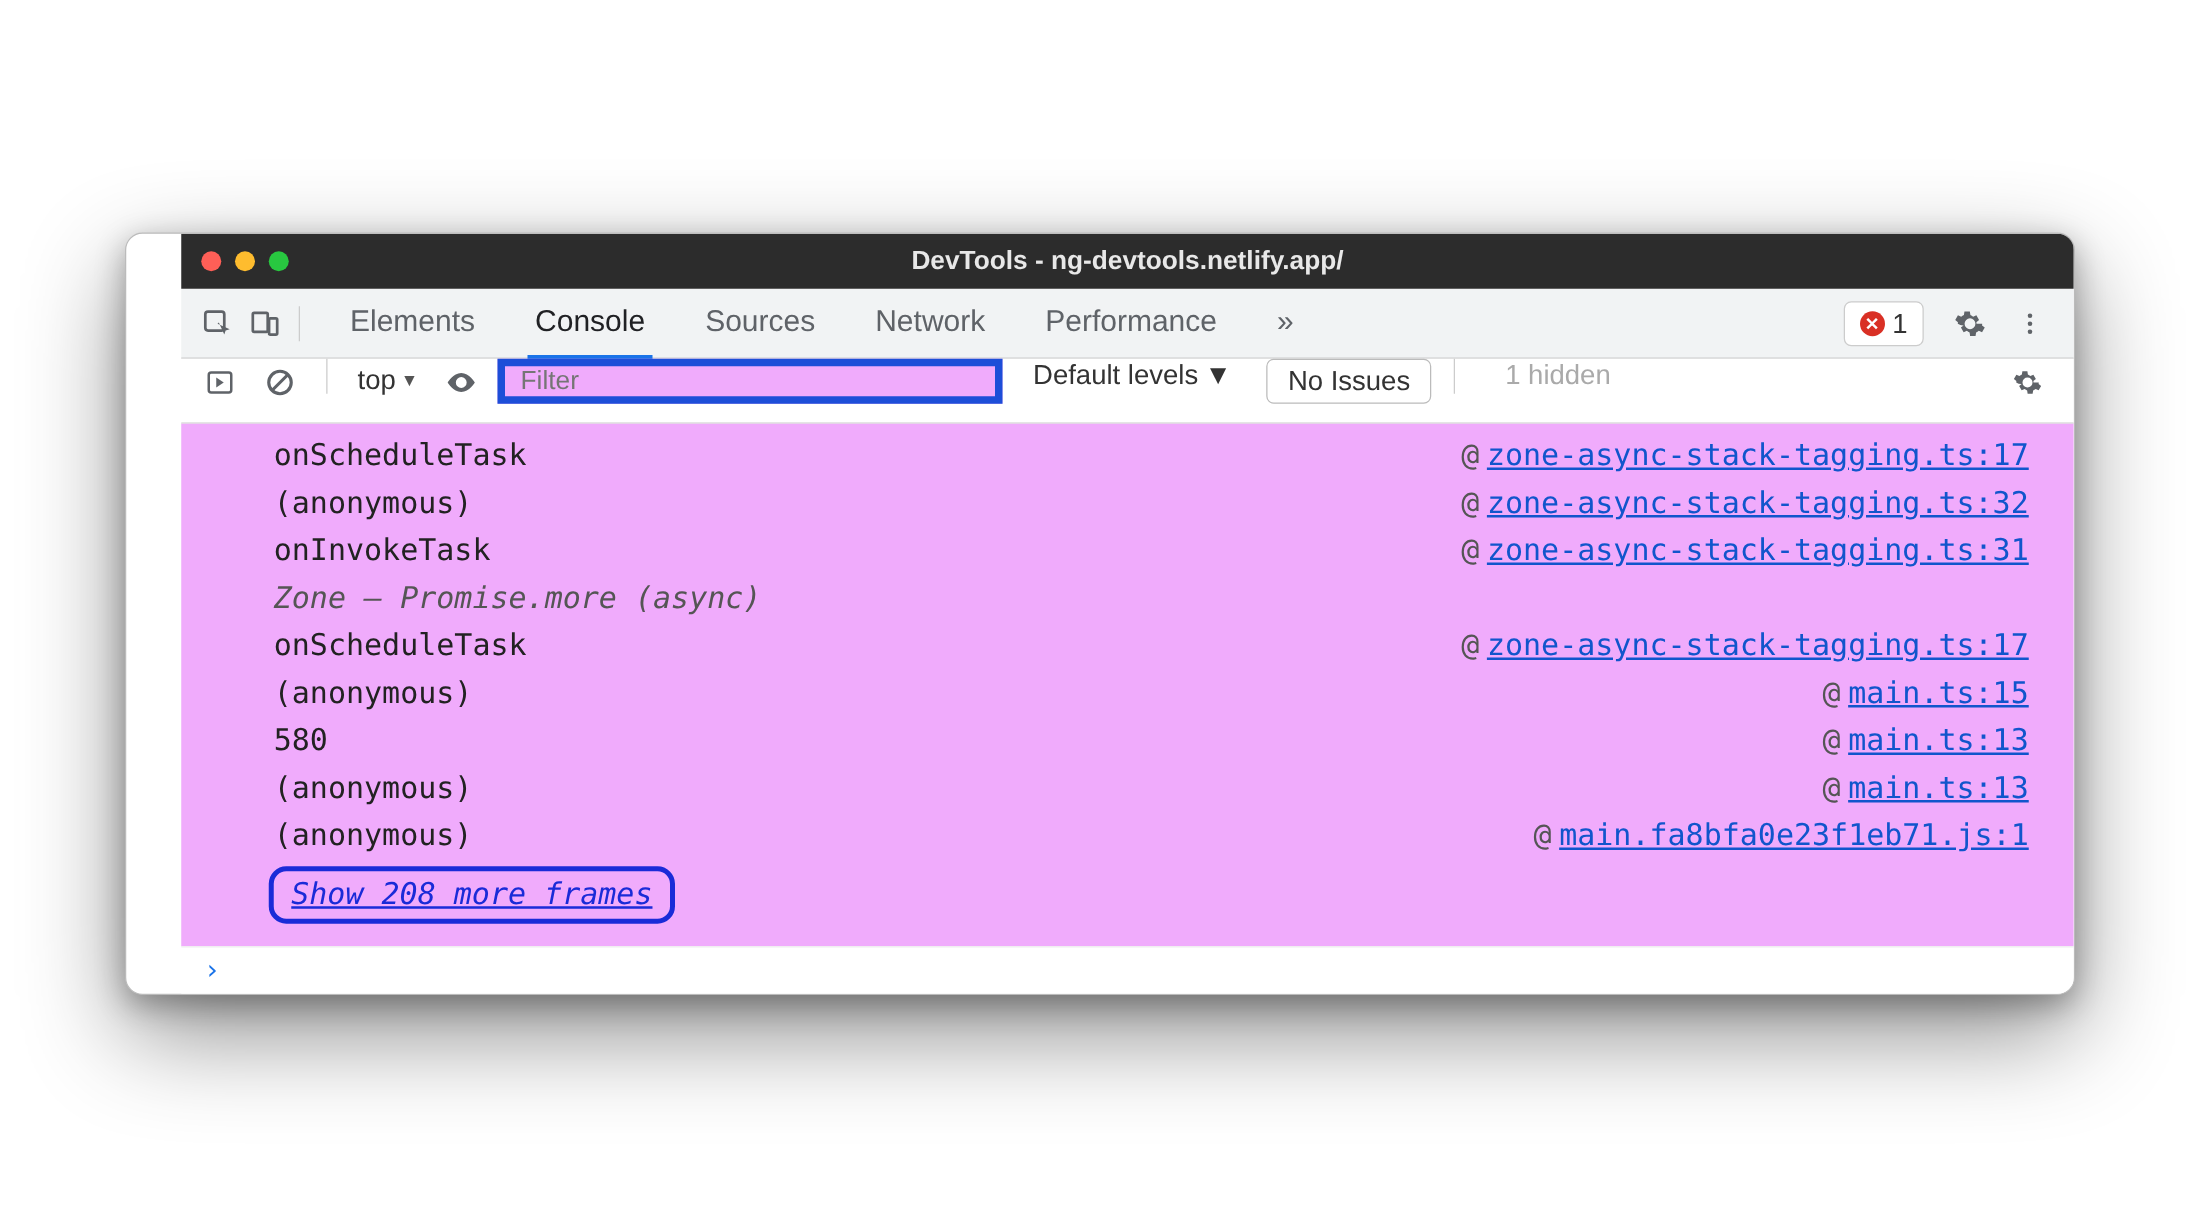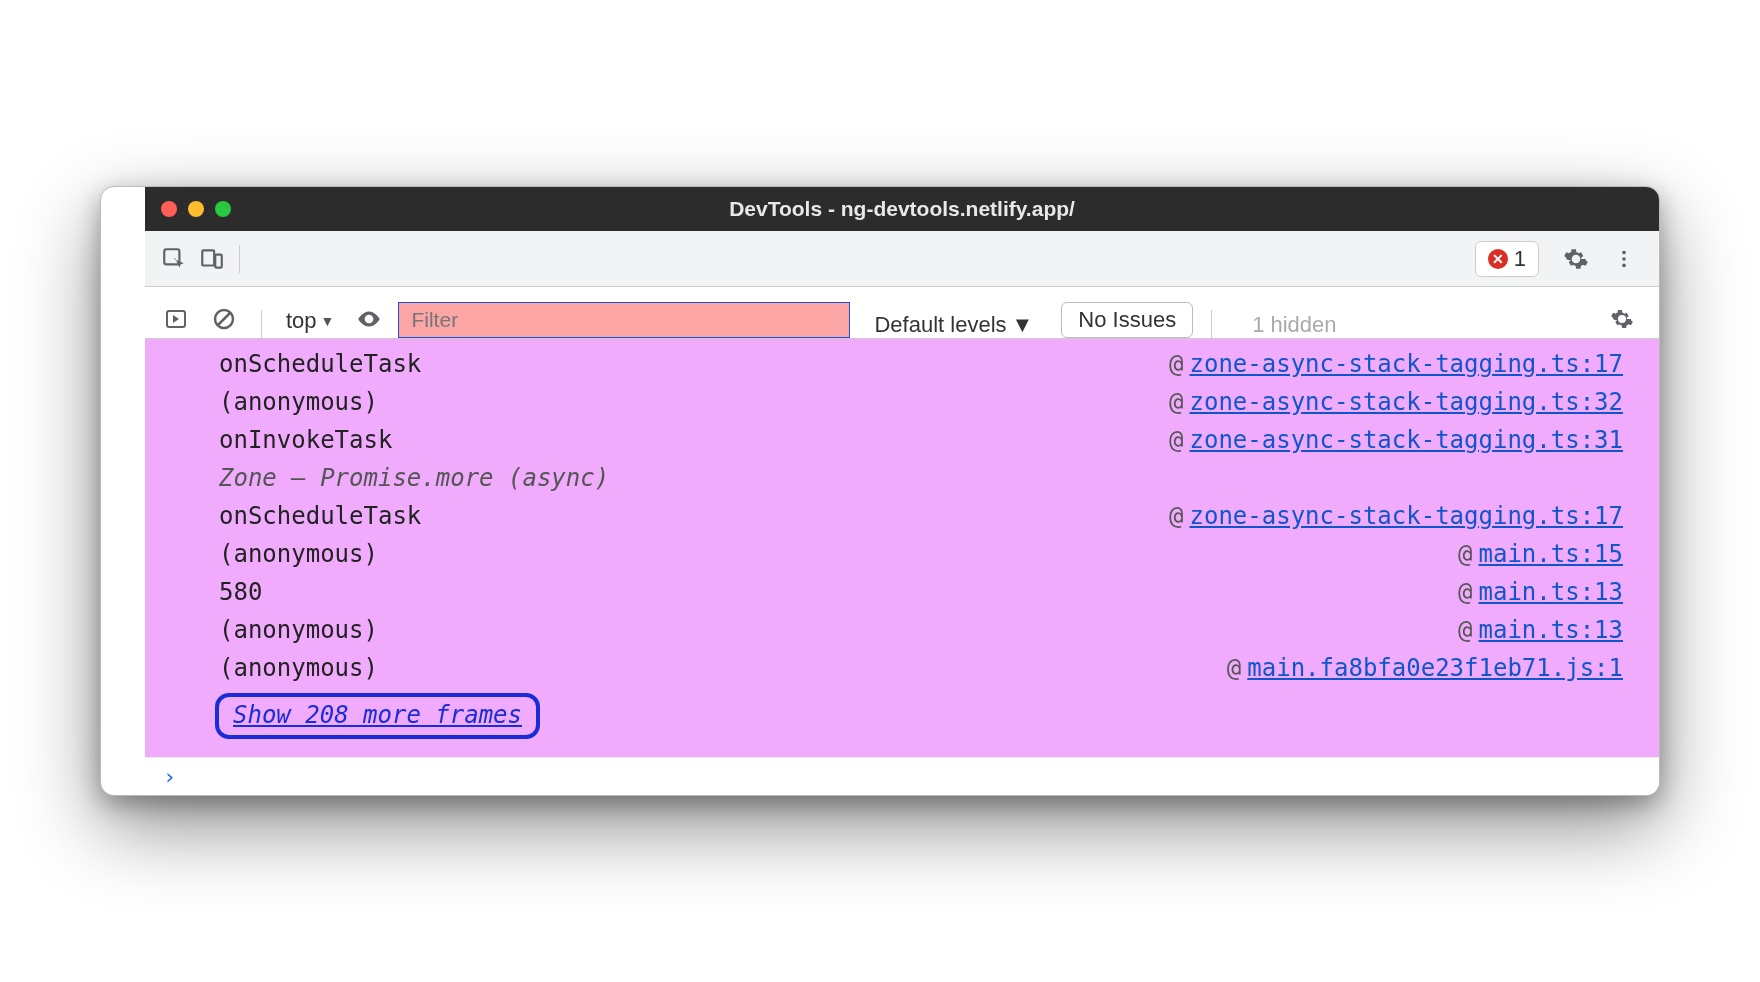--- a/index.html
+++ b/index.html
@@ -70,34 +70,34 @@
   .err-badge .ecirc {
     width:20px;height:20px;border-radius:50%;background:#d93025;color:#fff;
     display:flex;align-items:center;justify-content:center;font-size:14px;font-weight:700;
   }
   .gear { margin-left:18px; }
   .kebab { margin-left:10px; margin-right:6px; }
 
   .filterbar {
     height: 52px;
     border-bottom: 1px solid #ccc;
-    display:flex;align-items:flex-end;
+    display:flex;align-items:flex-start;
     padding: 0 12px;
     gap: 10px;
     background: #fff;
   }
   .scope {
     display:flex;align-items:center;gap:4px;
     font-size:22px;color:#333;
     padding: 4px 6px; cursor:pointer;
   }
   .scope .tri { font-size:14px; color:#555; }
   .filter-input {
-    width: 452px; height: 36px;
-    border:1px solid #1d4ed8; background:#fca5a5;
+    width: 404px; height: 36px;
+    border:6px solid #1d4ed8; background:#f0abfc;
     font-size:21px; padding: 0 12px; color:#333;
   }
   .levels {
     display:flex;align-items:center;gap:5px;
     font-size:22px;color:#333; margin-left:14px;
   }
   .issues-btn {
     border:1px solid #bbb;border-radius:6px;background:#fff;
     font-size:22px;color:#333;padding:4px 16px;margin-left:18px;cursor:pointer;
   }
@@ -164,20 +164,28 @@
           <path d="M12 12 l9 4 -3 1 -1 3 -4 -9z" fill="#5f6368" stroke="none"></path>
         </svg>
     </div>
     <div class="icon-btn">
       <svg width="26" height="26" viewBox="0 0 24 24" fill="none" stroke="#5f6368" stroke-width="2">
           <rect x="3" y="4" width="11" height="14" rx="1"></rect>
           <rect x="15" y="8" width="6" height="12" rx="1"></rect>
         </svg>
     </div>
     <div class="sep"></div>
+    <div class="tabs">
+      <div class="tab">Elements</div>
+      <div class="tab active">Console</div>
+      <div class="tab">Sources</div>
+      <div class="tab">Network</div>
+      <div class="tab">Performance</div>
+      <div class="tab">»</div>
+    </div>
     <div class="spacer"></div>
     <div class="err-badge">
       <span class="ecirc">✕</span>
       <span>1</span>
     </div>
     <div class="icon-btn gear">
       <svg width="26" height="26" viewBox="0 0 24 24" fill="#5f6368">
           <path d="M12 8a4 4 0 1 0 0 8 4 4 0 0 0 0-8zm9 4a7 7 0 0 1-.1 1.2l2 1.6-2 3.4-2.4-1a7 7 0 0 1-2 1.2l-.4 2.6h-4l-.4-2.6a7 7 0 0 1-2-1.2l-2.4 1-2-3.4 2-1.6A7 7 0 0 1 3 12a7 7 0 0 1 .1-1.2l-2-1.6 2-3.4 2.4 1a7 7 0 0 1 2-1.2L7.9 3h4l.4 2.6a7 7 0 0 1 2 1.2l2.4-1 2 3.4-2 1.6c.1.4.1.8.1 1.2z"></path>
         </svg>
     </div>

